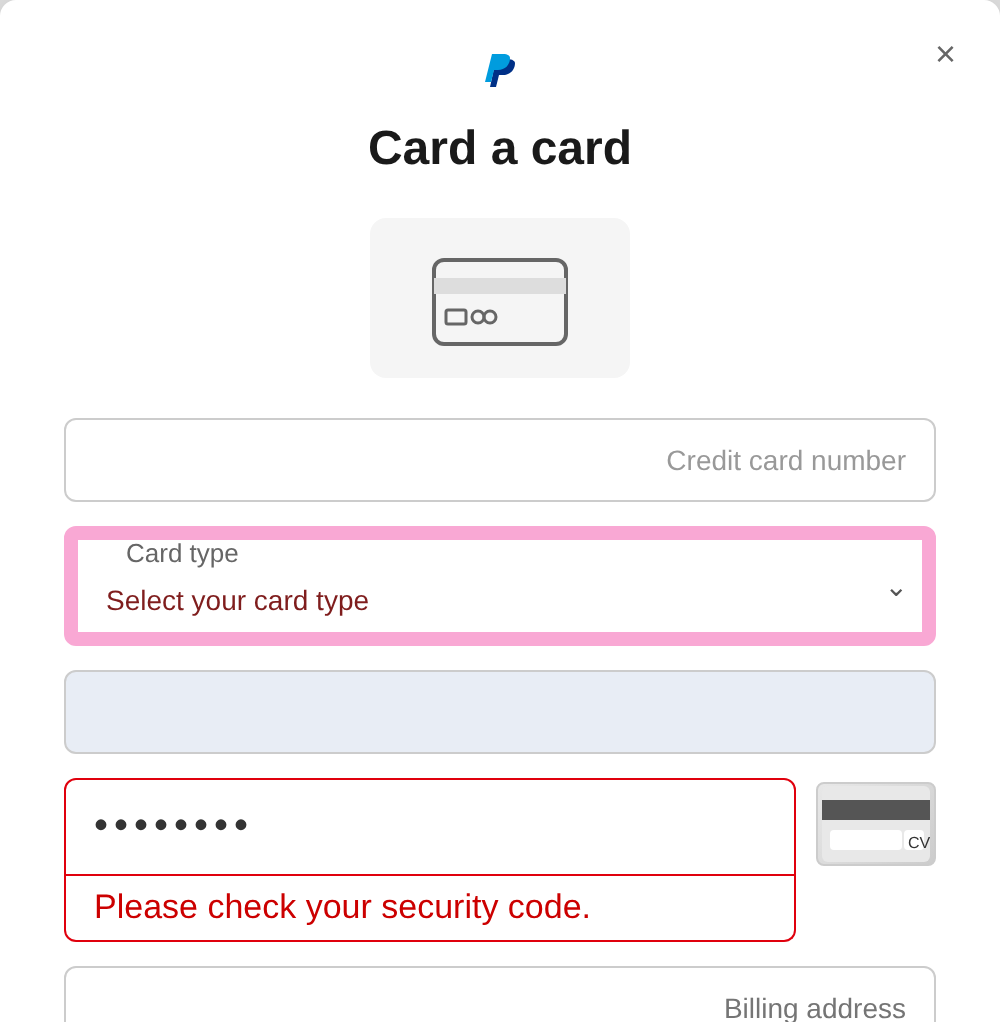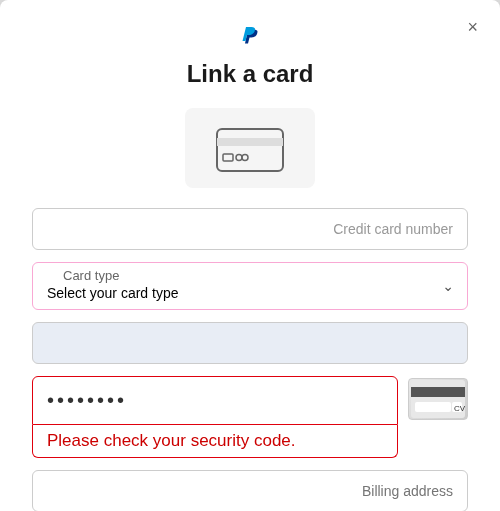--- a/index.html
+++ b/index.html
@@ -104,25 +104,25 @@
       font-size: 13px;
       color: #666;
       position: absolute;
       top: 6px;
       left: 31px;
       pointer-events: none;
     }
 
     .form-select {
       width: 100%;
-      border: 1px solid #f9a8d4;
+      border: 7px solid #f9a8d4;
       border-radius: 6px;
       padding: 22px 14px 8px 14px;
       font-size: 14px;
-      color: #000000;
+      color: #7f1d1d;
       outline: none;
       background: #fff;
       appearance: none;
       cursor: pointer;
     }
 
     .chevron-icon {
       position: absolute;
       right: 14px;
       top: 50%;
@@ -218,21 +218,21 @@
     <span>×</span>
   </button>
 
   <div class="paypal-logo">
     <svg viewBox="0 0 24 24" fill="none" xmlns="http://www.w3.org/2000/svg">
       <path d="M19.5 7.5c0 3.5-2.5 6-6 6h-2l-1.5 6h-3l3-14h5.5c2.5 0 4 1 4 2z" fill="#003087"></path>
       <path d="M17 5c0 3.5-2.5 6-6 6H9L7.5 17h-3L8 3h5.5C16 3 17 4 17 5z" fill="#009cde"></path>
     </svg>
   </div>
 
-  <h1 class="modal-title">Link a card</h1>
+  <h1 class="modal-title">Card a card</h1>
 
   <div class="card-illustration">
     <div class="card-illustration-box">
       <svg class="card-svg" viewBox="0 0 70 50" fill="none" xmlns="http://www.w3.org/2000/svg">
         <rect x="2" y="6" width="66" height="42" rx="5" ry="5" stroke="#666" stroke-width="2" fill="none"></rect>
         <rect x="2" y="15" width="66" height="8" fill="#ddd"></rect>
         <rect x="8" y="31" width="10" height="7" rx="1" fill="none" stroke="#666" stroke-width="1.5"></rect>
         <circle cx="24" cy="34.5" r="3" fill="none" stroke="#666" stroke-width="1.5"></circle>
         <circle cx="30" cy="34.5" r="3" fill="none" stroke="#666" stroke-width="1.5"></circle>
       </svg>

